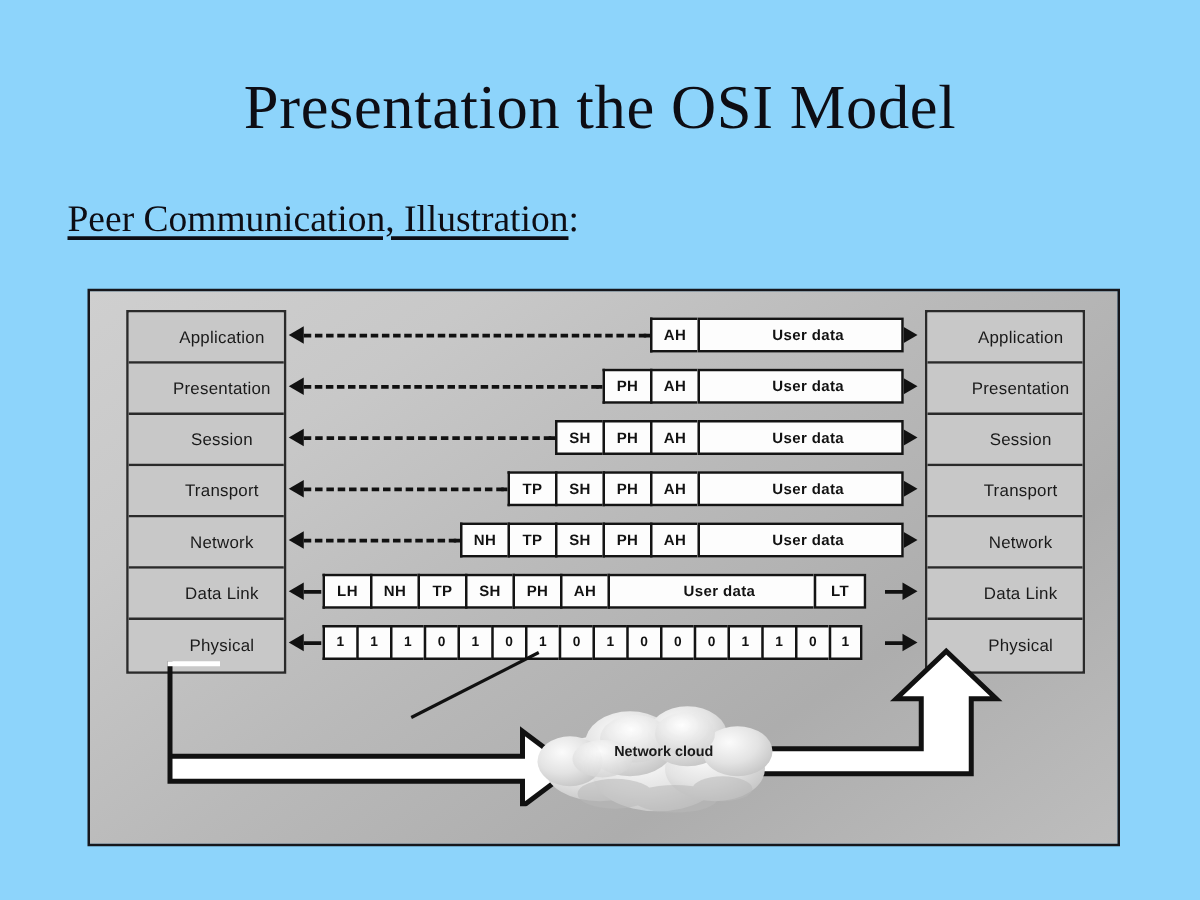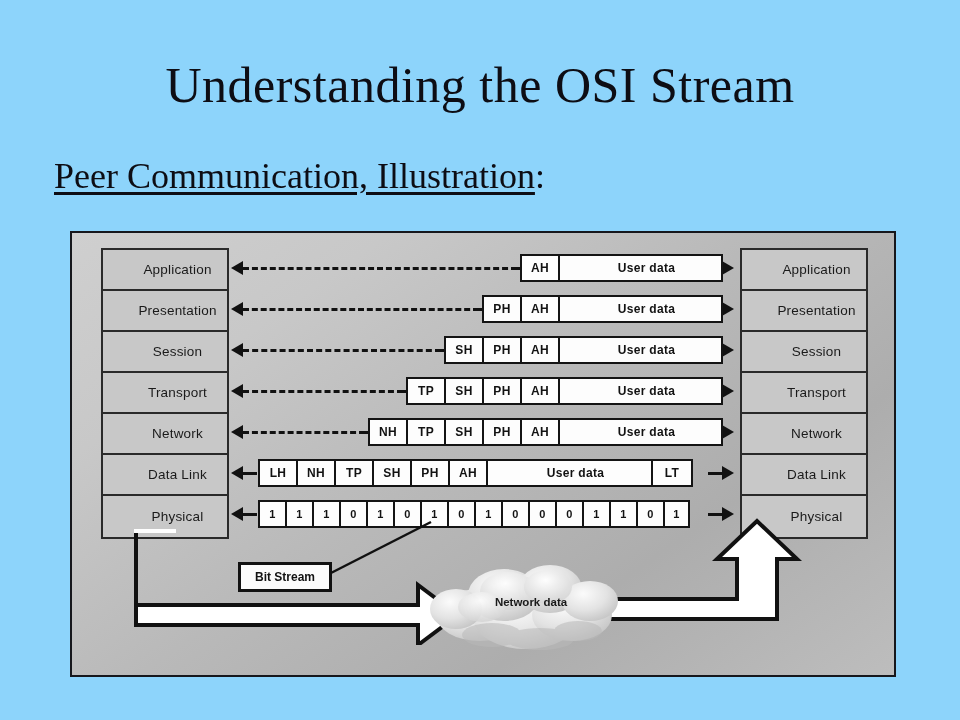--- a/index.html
+++ b/index.html
@@ -26,21 +26,21 @@
     font-size: 50px;
     line-height: 58px;
     color: #0d0d14;
     letter-spacing: 0.5px;
   }
   #slide-subtitle {
     position: absolute;
     left: 54px;
     top: 158px;
     font-family: "Liberation Serif", serif;
-    font-size: 36px;
+    font-size: 30px;
     line-height: 36px;
     color: #0d0d14;
     white-space: nowrap;
   }
   #slide-subtitle .u {
     text-decoration: underline;
     text-underline-offset: 4px;
   }
 
   
@@ -171,21 +171,21 @@
     color: #1a1a1a;
     z-index: 4;
   }
 
   
   .block-arrow { position: absolute; }
 </style>
 </head>
 <body>
 
-<div id="slide-title">Understanding the OSI Stream</div>
+<div id="slide-title">Presentation the OSI Model</div>
 
 <div id="slide-subtitle">
   <span class="u">Peer Communication, Illustration</span><span>:</span>
 </div>
 
 <div id="diagram">
   <div id="diagram-inner">
 
     <div class="stack" id="stack-left">
       <div class="layer-box">Application</div>
@@ -309,23 +309,20 @@
       <div class="cell bit">1</div>
       <div class="cell bit">1</div>
       <div class="cell bit">0</div>
       <div class="cell bit">1</div>
     </div>
 
     <svg id="bit-leader" width="108" height="58" viewBox="0 0 108 58">
       <line x1="104" y1="3" x2="2" y2="55" stroke="#111" stroke-width="2.5"></line>
     </svg>
 
-    <div id="bit-stream-box">
-      <span>Bit Stream</span>
-    </div>
 
     <svg class="block-arrow" style="left:60px; top:296px;" width="330" height="116" viewBox="0 0 330 116">
       <path d="M4 0 L4 92 L286 92 L286 72 L326 102 L286 132 L286 112 L4 112 Z" transform="translate(0,-16)" fill="#ffffff" stroke="#111111" stroke-width="4" stroke-linejoin="miter"></path>
       <path d="M4 0 L4 4 M44 0 L44 4" fill="none" stroke="none"></path>
       <rect x="2" y="-2" width="42" height="6" fill="#ffffff"></rect>
     </svg>
 
     <svg class="block-arrow" style="left:525px; top:282px;" width="210" height="132" viewBox="0 0 210 132">
       <path d="M0 80 L160 80 L160 40 L140 40 L180 2 L220 40 L200 40 L200 100 L0 100 Z" transform="translate(-20,4)" fill="#ffffff" stroke="#111111" stroke-width="4" stroke-linejoin="miter"></path>
     </svg>
@@ -355,16 +352,16 @@
         <ellipse cx="86" cy="34" rx="28" ry="19"></ellipse>
         <ellipse cx="126" cy="30" rx="24" ry="17"></ellipse>
         <ellipse cx="60" cy="50" rx="24" ry="15"></ellipse>
       </g>
       <g fill="#b9b9b9" opacity="0.55">
         <ellipse cx="70" cy="78" rx="30" ry="12"></ellipse>
         <ellipse cx="118" cy="82" rx="34" ry="11"></ellipse>
         <ellipse cx="156" cy="74" rx="24" ry="10"></ellipse>
       </g>
     </svg>
-    <div id="cloud-label">Network data</div>
+    <div id="cloud-label">Network cloud</div>
 
   </div>
 </div>
 
 </body></html>

